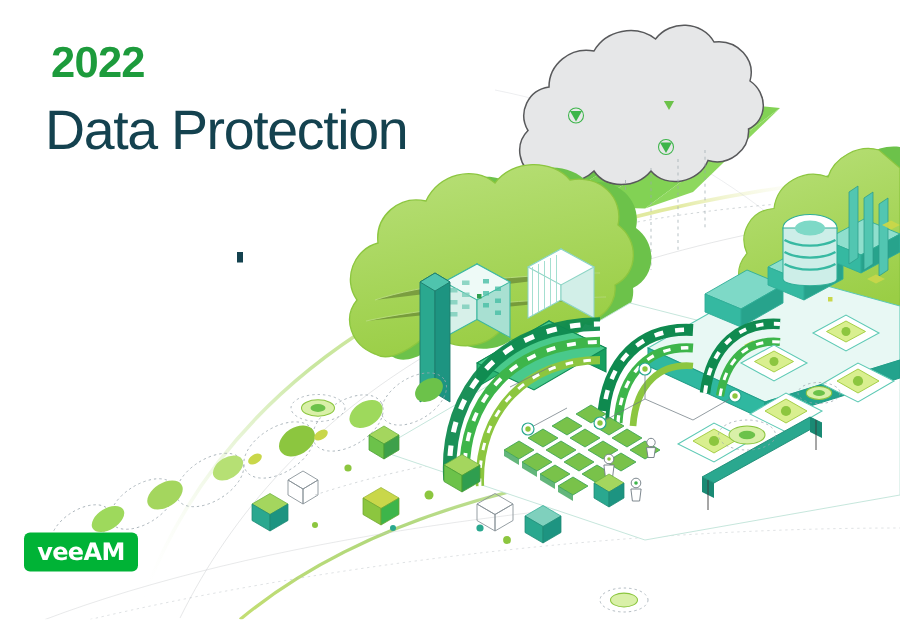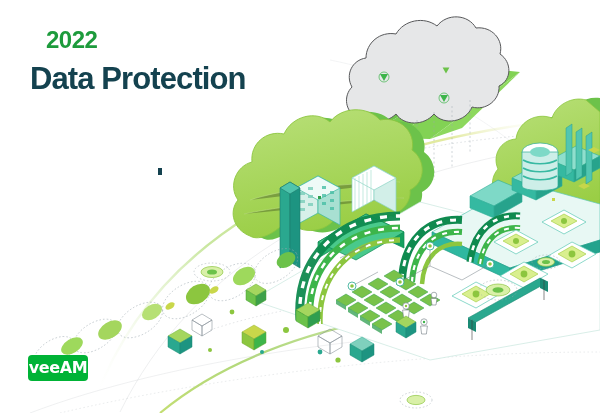--- a/index.html
+++ b/index.html
@@ -17,44 +17,44 @@
   }
 
   
   #text-block {
     position: absolute;
     left: 30px;
     top: 28px;
     z-index: 40;
   }
   #year {
-    font-size: 24px;
+    font-size: 29px;
     font-weight: bold;
     color: #1d9b3c;
     letter-spacing: -0.5px;
     line-height: 1;
-    margin: 0 0 9px 16px;
+    margin: 0 0 9px 4px;
     white-space: nowrap;
   }
   .title-line {
-    font-size: 31px;
-    font-weight: bold;
+    font-size: 37px;
+    font-weight: normal;
     color: #14424f;
     letter-spacing: -0.9px;
     line-height: 1.13;
     margin: 0;
     white-space: nowrap;
   }
 
   
   #veeam-logo {
     position: absolute;
-    left: 28px;
+    left: 16px;
     top: 355px;
-    width: 60px;
+    width: 76px;
     height: 26px;
     background: #00b336;
     border-radius: 4px;
     z-index: 40;
     display: flex;
     align-items: center;
     justify-content: center;
   }
   #veeam-logo-text {
     color: #ffffff;

